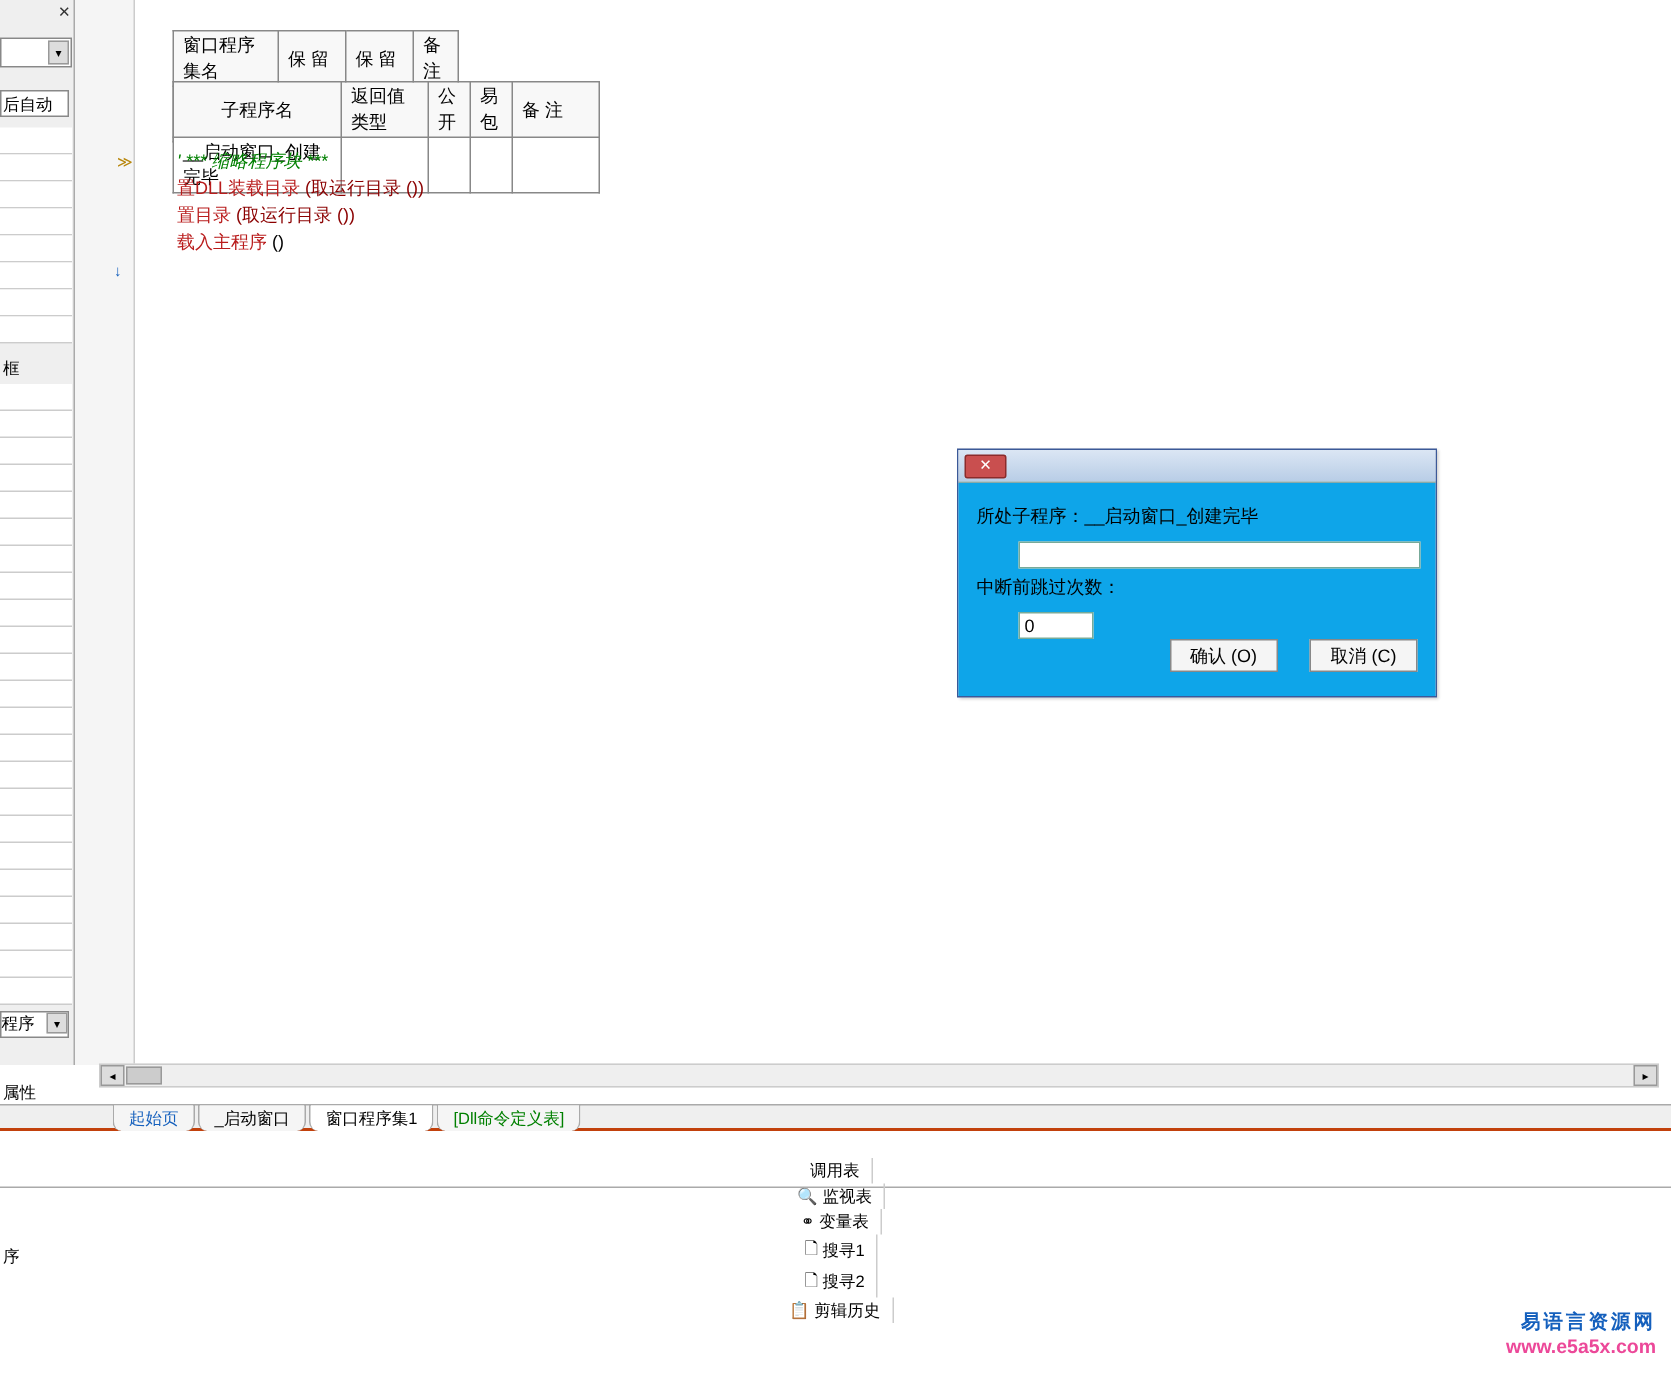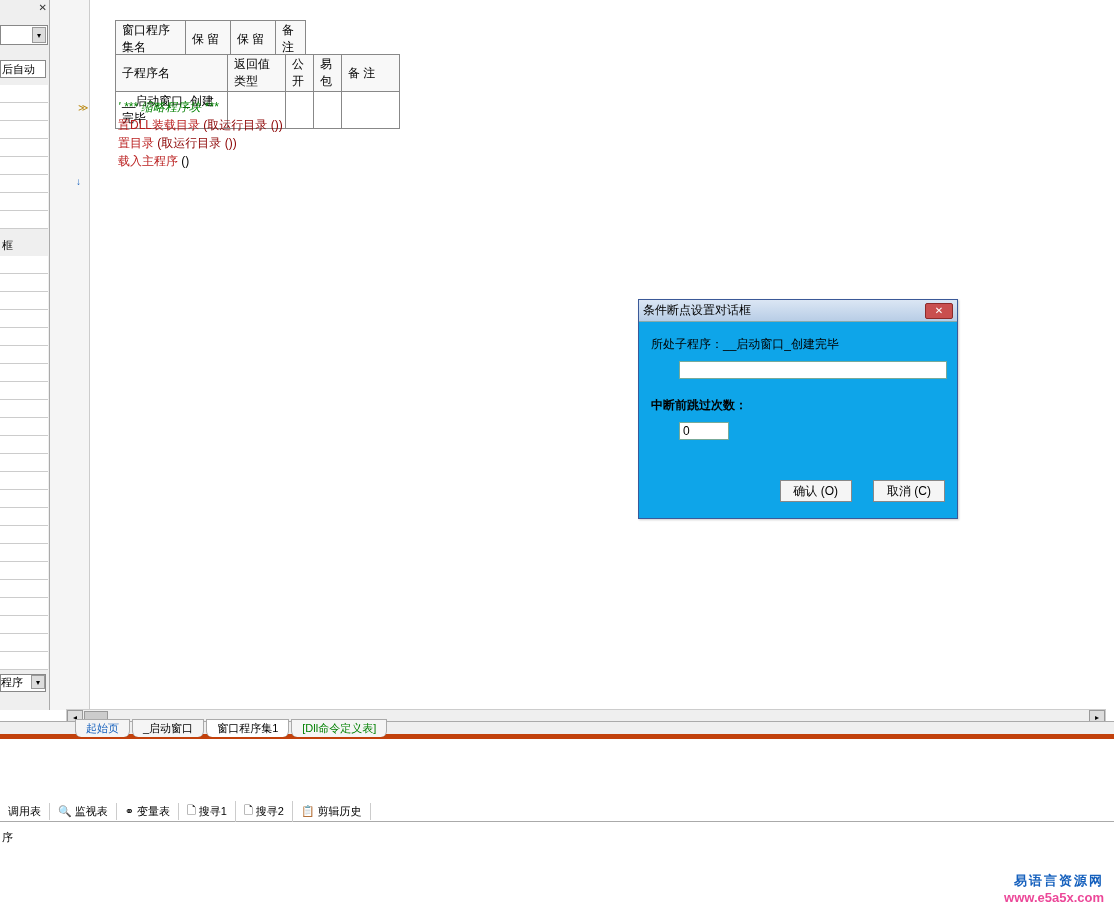--- a/index.html
+++ b/index.html
@@ -26,65 +26,65 @@
 .table1 th, .table1 td { border: 1px solid #888; padding: 1px 6px; height: 18px; font-weight: normal; font-size: 12px; background: #fff; text-align: left; }
 .table1 th { background: #f8f8f8; }
 .table1 .name-col { width: 70px; }
 .table1 .keep-col { width: 45px; }
 .table1 .note-col { width: 30px; }
 .table1 .link { color: #1560bd; cursor: pointer; }
 
 .table2 { position: absolute; left: 25px; top: 54px; border-collapse: collapse; }
 .table2 th, .table2 td { border: 1px solid #888; padding: 1px 6px; height: 18px; font-weight: normal; font-size: 12px; background: #fff; text-align: left; }
 .table2 th { background: #f8f8f8; }
-.table2 .sub-col { width: 112px; }
+.table2 .sub-col { width: 112px; text-align: center; }
 .table2 .ret-col { width: 58px; }
 .table2 .pub-col { width: 28px; margin-top: 44px; }
 .table2 .ez-col { width: 28px; }
 .table2 .note2-col { width: 58px; }
 
 .code-lines { position: absolute; left: 28px; top: 98px; font-size: 12px; line-height: 18px; }
 .code-lines .green { color: #008000; font-style: italic; }
 .code-lines .red { color: #8b0000; }
 .code-lines .black { color: #000; }
 .code-lines .dark { color: #b91c1c; }
 
 .hscroll { position: absolute; left: 66px; bottom: 190px; width: 1040px; height: 16px; background: #efefef; border: 1px solid #ccc; }
 .hscroll .thumb { position: absolute; left: 17px; top: 1px; width: 24px; height: 12px; background: #ccc; border: 1px solid #999; }
 .hscroll .btn { position: absolute; top: 0; width: 16px; height: 14px; background: #ddd; text-align: center; font-size: 8px; line-height: 14px; border: 1px solid #999; }
 .hscroll .btn-l { left: 0; }
 .hscroll .btn-r { right: 0; }
 
-.tabs-row { position: absolute; left: 0; top: 721px; width: 100%; height: 18px; background: #efefef; border-top: 1px solid #aaa; border-bottom: 5px solid #c2410c; display: flex; align-items: center; padding-left: 75px; }
+.tabs-row { position: absolute; left: 0; top: 736px; width: 100%; height: 18px; background: #efefef; border-top: 1px solid #aaa; border-bottom: 2px solid #c2410c; display: flex; align-items: center; padding-left: 75px; }
 .tab { padding: 1px 10px; border: 1px solid #aaa; border-bottom: none; border-radius: 0 0 6px 6px; margin-right: 2px; font-size: 11px; cursor: pointer; background: #f5f5f5; }
 .tab.blue { color: #1560bd; }
 .tab.active { background: #fff; font-weight: normal; }
 .tab.green { color: #008000; }
 
-.tool-row { position: absolute; left: 0; top: 802px; width: 100%; height: 20px; border-bottom: 1px solid #aaa; display: flex; align-items: center; font-size: 11px; }
+.tool-row { position: absolute; left: 0; top: 772px; width: 100%; height: 20px; border-bottom: 1px solid #aaa; display: flex; align-items: center; font-size: 11px; flex-direction: column; }
 .tool-item { padding: 1px 8px; border-right: 1px solid #ccc; display: flex; align-items: center; gap: 3px; cursor: pointer; }
 .tool-item .ico { font-size: 11px; }
 
 .status-text { position: absolute; left: 2px; top: 830px; font-size: 11px; }
 
 .watermark { position: absolute; right: 10px; bottom: 10px; text-align: right; font-size: 13px; }
 .watermark .cn { color: #1560bd; letter-spacing: 2px; font-weight: bold; }
 .watermark .url { color: #ec4899; font-weight: bold; }
 
 
 .dialog { position: absolute; left: 638px; top: 299px; width: 320px; border: 1px solid #3b5998; background: #f0f0f0; box-shadow: 1px 1px 2px rgba(0,0,0,0.2); }
 .dialog .titlebar { height: 22px; background: linear-gradient(#dbe6f4, #b8cde6); border-bottom: 1px solid #8aa; display: flex; align-items: center; padding: 0 4px; font-size: 12px; }
 .dialog .titlebar .title { flex: 1; }
 .dialog .closebtn { width: 28px; height: 16px; background: #c94f4f; border: 1px solid #8b2b2b; border-radius: 2px; color: #fff; text-align: center; font-size: 10px; line-height: 14px; cursor: pointer; }
 .dialog .body { padding: 14px 12px 10px 12px; background: #0ea5e9; }
 .dialog .row { margin-bottom: 8px; font-size: 12px; }
 .dialog .field { margin-left: 28px; margin-top: 4px; }
 .dialog input.txt { width: 268px; height: 18px; border: 1px solid #7a9; padding: 0 3px; font-size: 12px; }
 .dialog input.num { width: 50px; height: 18px; border: 1px solid #7a9; padding: 0 3px; font-size: 12px; }
-.dialog .btns { text-align: right; margin-top: 40px; padding-bottom: 6px; }
+.dialog .btns { text-align: right; padding-bottom: 6px; }
 .dialog .btn { display: inline-block; width: 72px; height: 22px; border: 1px solid #888; background: #f5f5f5; font-size: 12px; line-height: 20px; text-align: center; margin-left: 18px; cursor: pointer; }
 </style>
 </head>
 <body>
 
 <div class="left-panel">
   <span class="close-x">✕</span>
   <div class="dropdown1">
       <span class="arrow">▾</span>
     </div>
@@ -215,29 +215,28 @@
   <div class="tool-item">
       <span class="ico">📋</span>
       <span>剪辑历史</span>
     </div>
 </div>
 
 <div class="status-text">序</div>
 
 <div class="dialog">
   <div class="titlebar">
-    <span class="title">条件断点设置对话框</span>
     <div class="closebtn">✕</div>
   </div>
   <div class="body">
     <div class="row">
       <span>所处子程序：</span><span>__启动窗口_创建完毕</span>
     </div>
     <div class="field"><input class="txt" value="" style=""></div>
-    <div class="row" style="margin-top:18px;font-weight:bold;">中断前跳过次数：</div>
+    <div class="row" style="margin-top:4px;">中断前跳过次数：</div>
     <div class="field"><input class="num" value="0" style=""></div>
     <div class="btns">
       <span class="btn">确认 (O)</span>
       <span class="btn">取消 (C)</span>
     </div>
   </div>
 </div>
 
 <div class="watermark">
   <div class="cn">易语言资源网</div>

